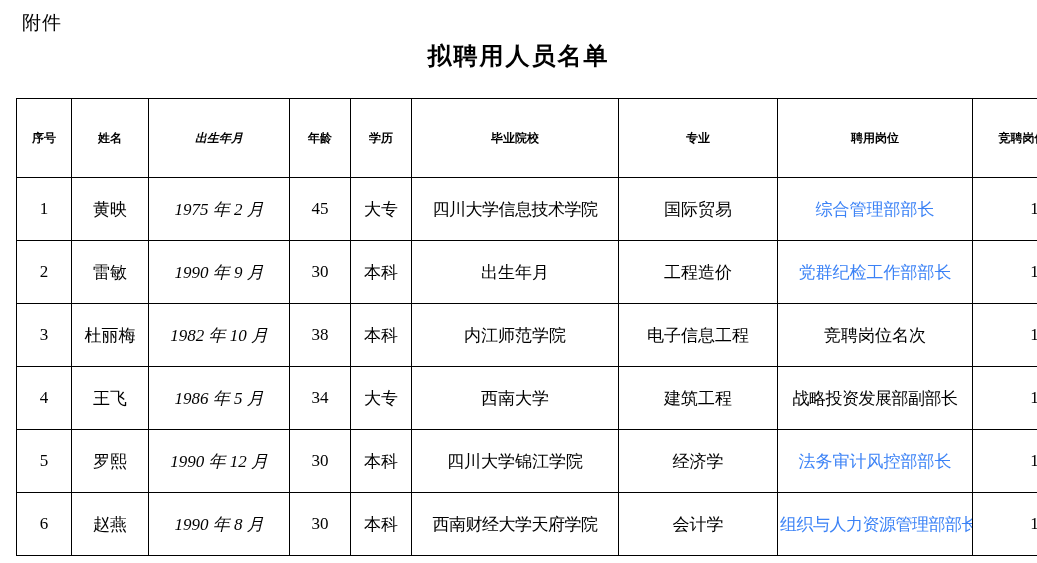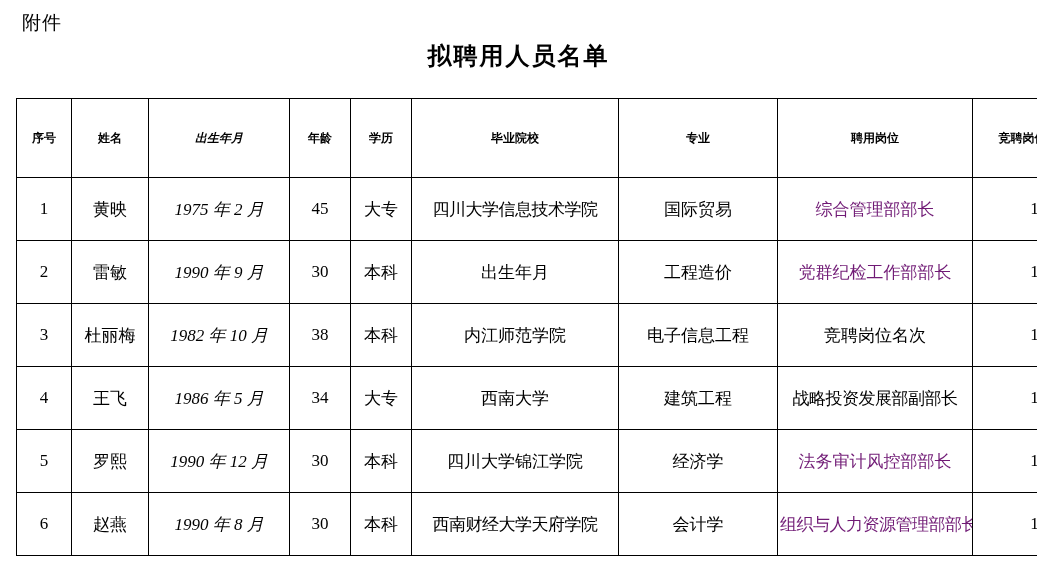--- a/index.html
+++ b/index.html
@@ -73,21 +73,21 @@
   .c-name   { width: 72px; margin-top: 35px; }
   .c-birth  { width: 136px; font-style: italic; }
   .c-age    { width: 56px; }
   .c-edu    { width: 56px; border-radius: 8px; }
   .c-school { width: 202px; }
   .c-major  { width: 154px; margin-left: 17px; }
   .c-post   { width: 190px; }
   .c-rank   { width: 119px; }
 
   .post-highlight {
-    color: #701a75;
+    color: #3b82f6;
     font-family: Liberation Serif, serif;
   }
   td.tight {
     font-size: 16px;
     letter-spacing: -0.5px;
   }
 </style>
 </head>
 <body>
 

